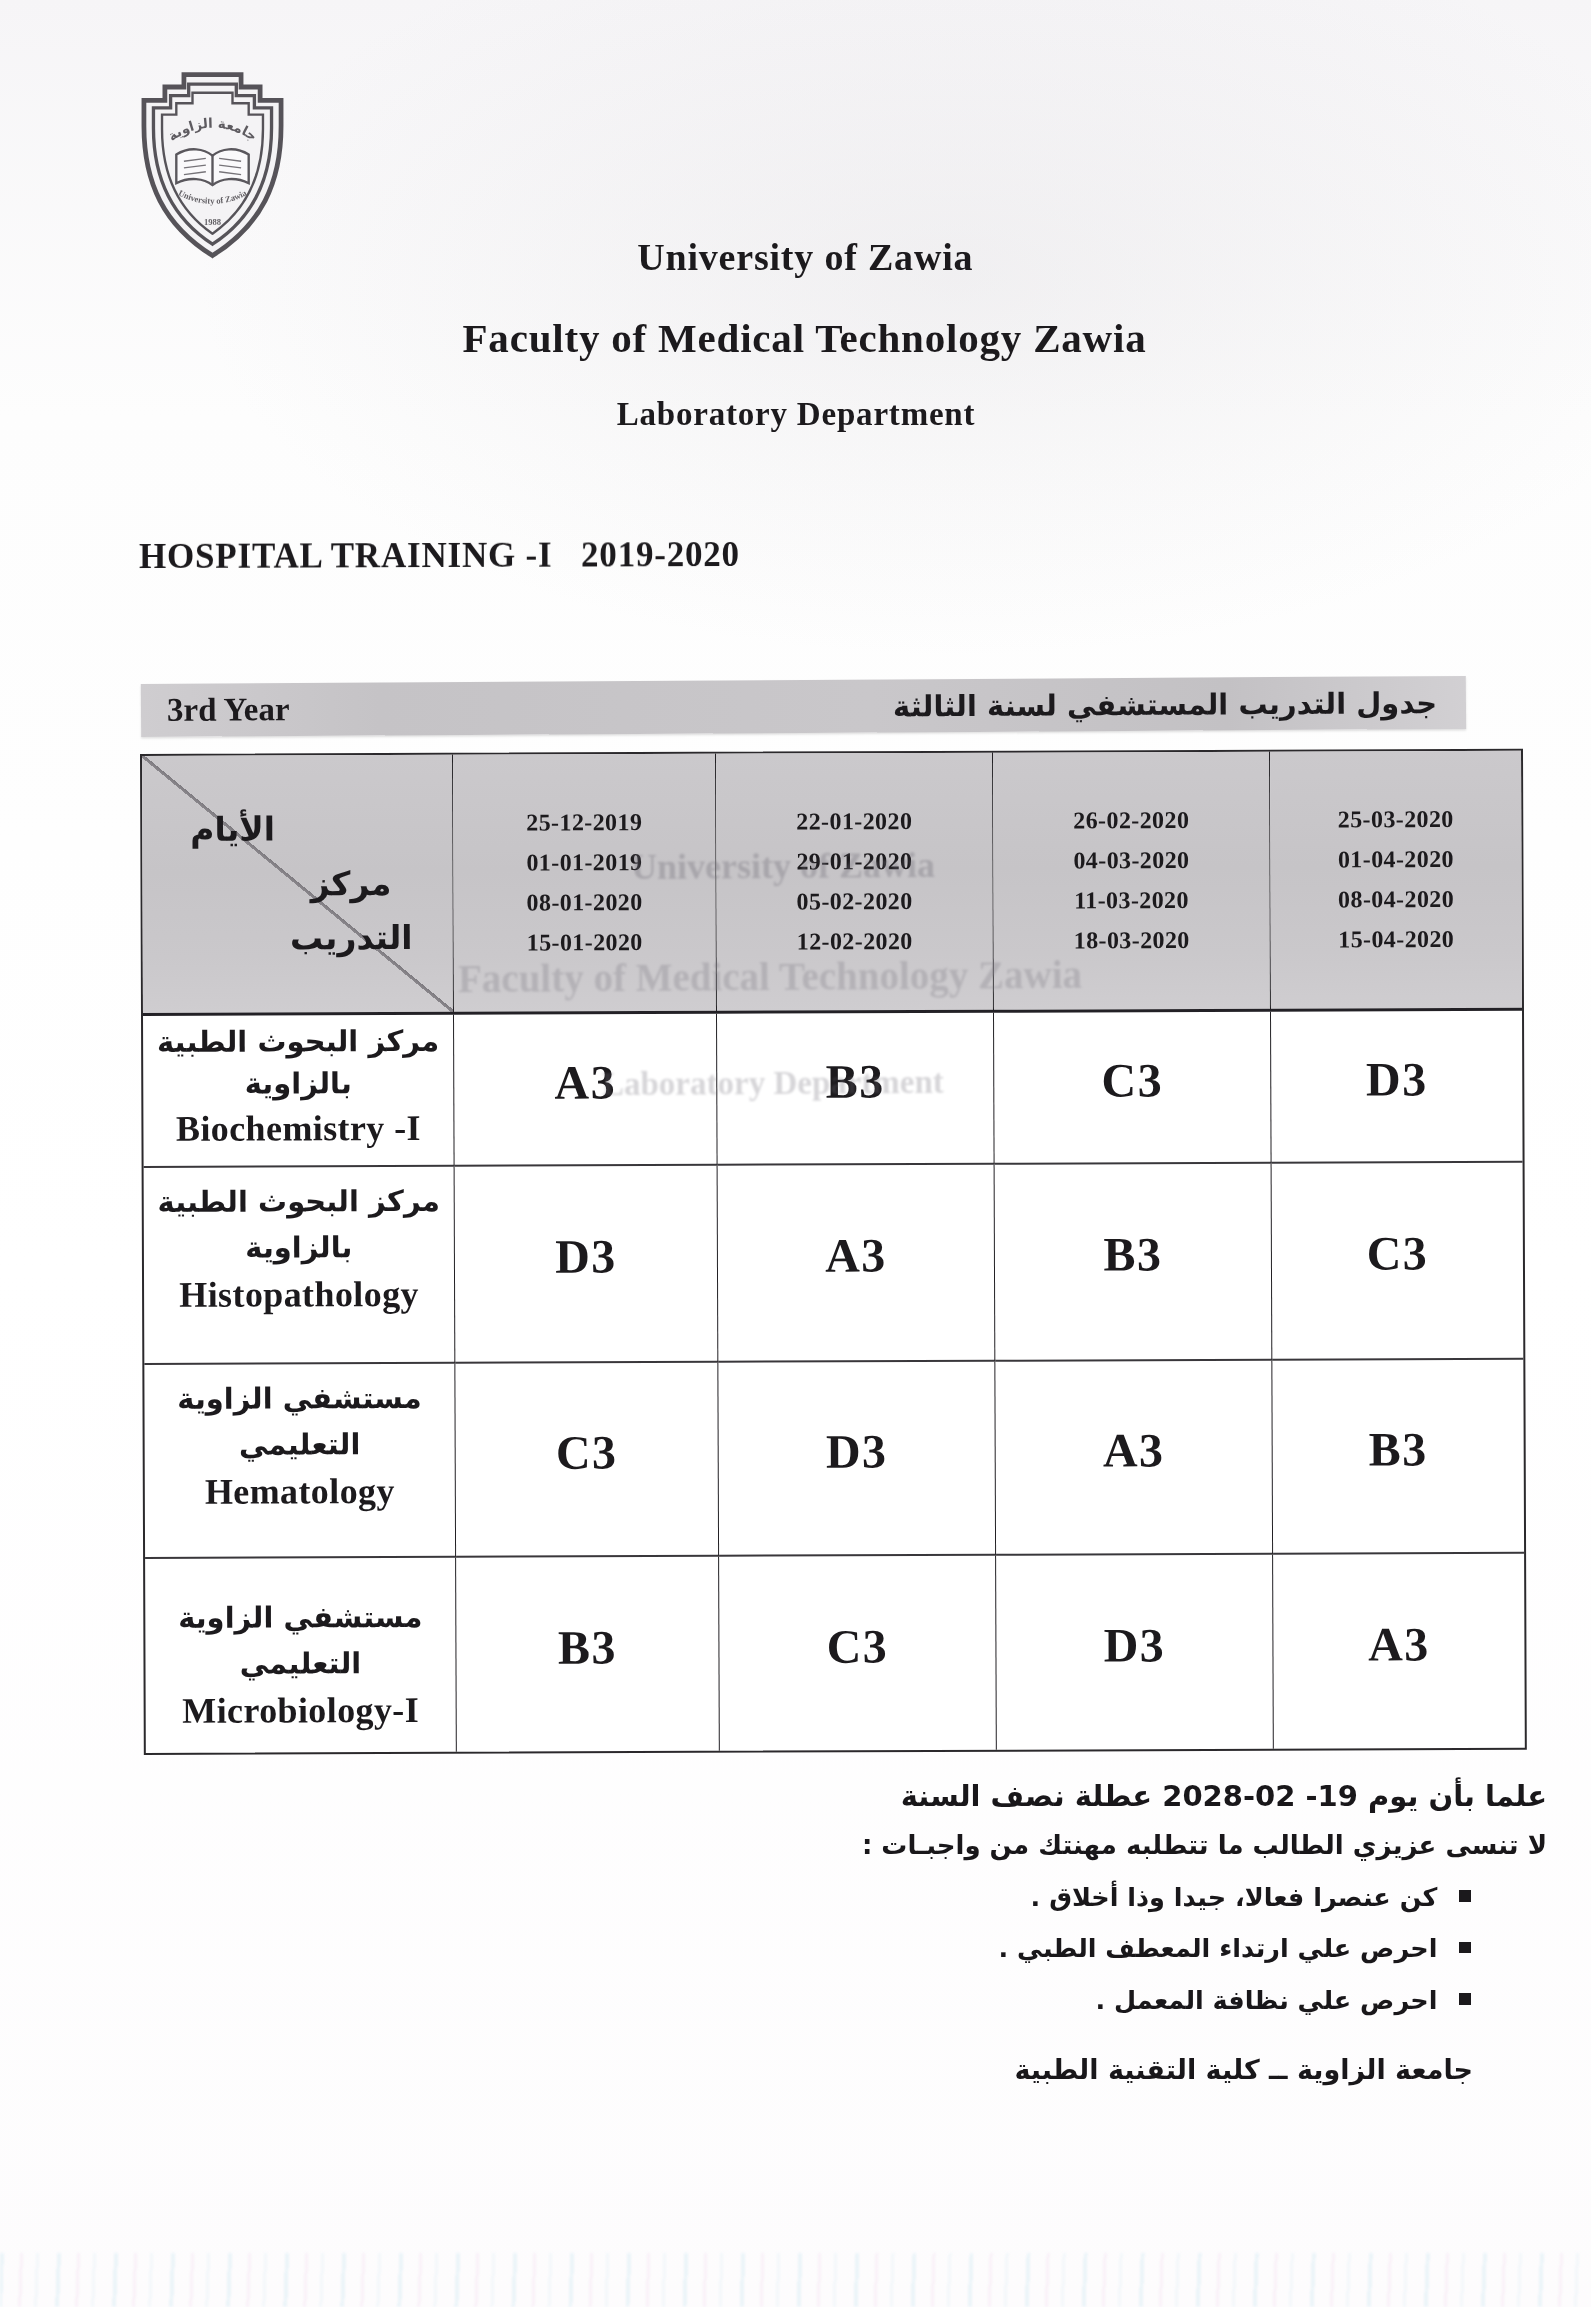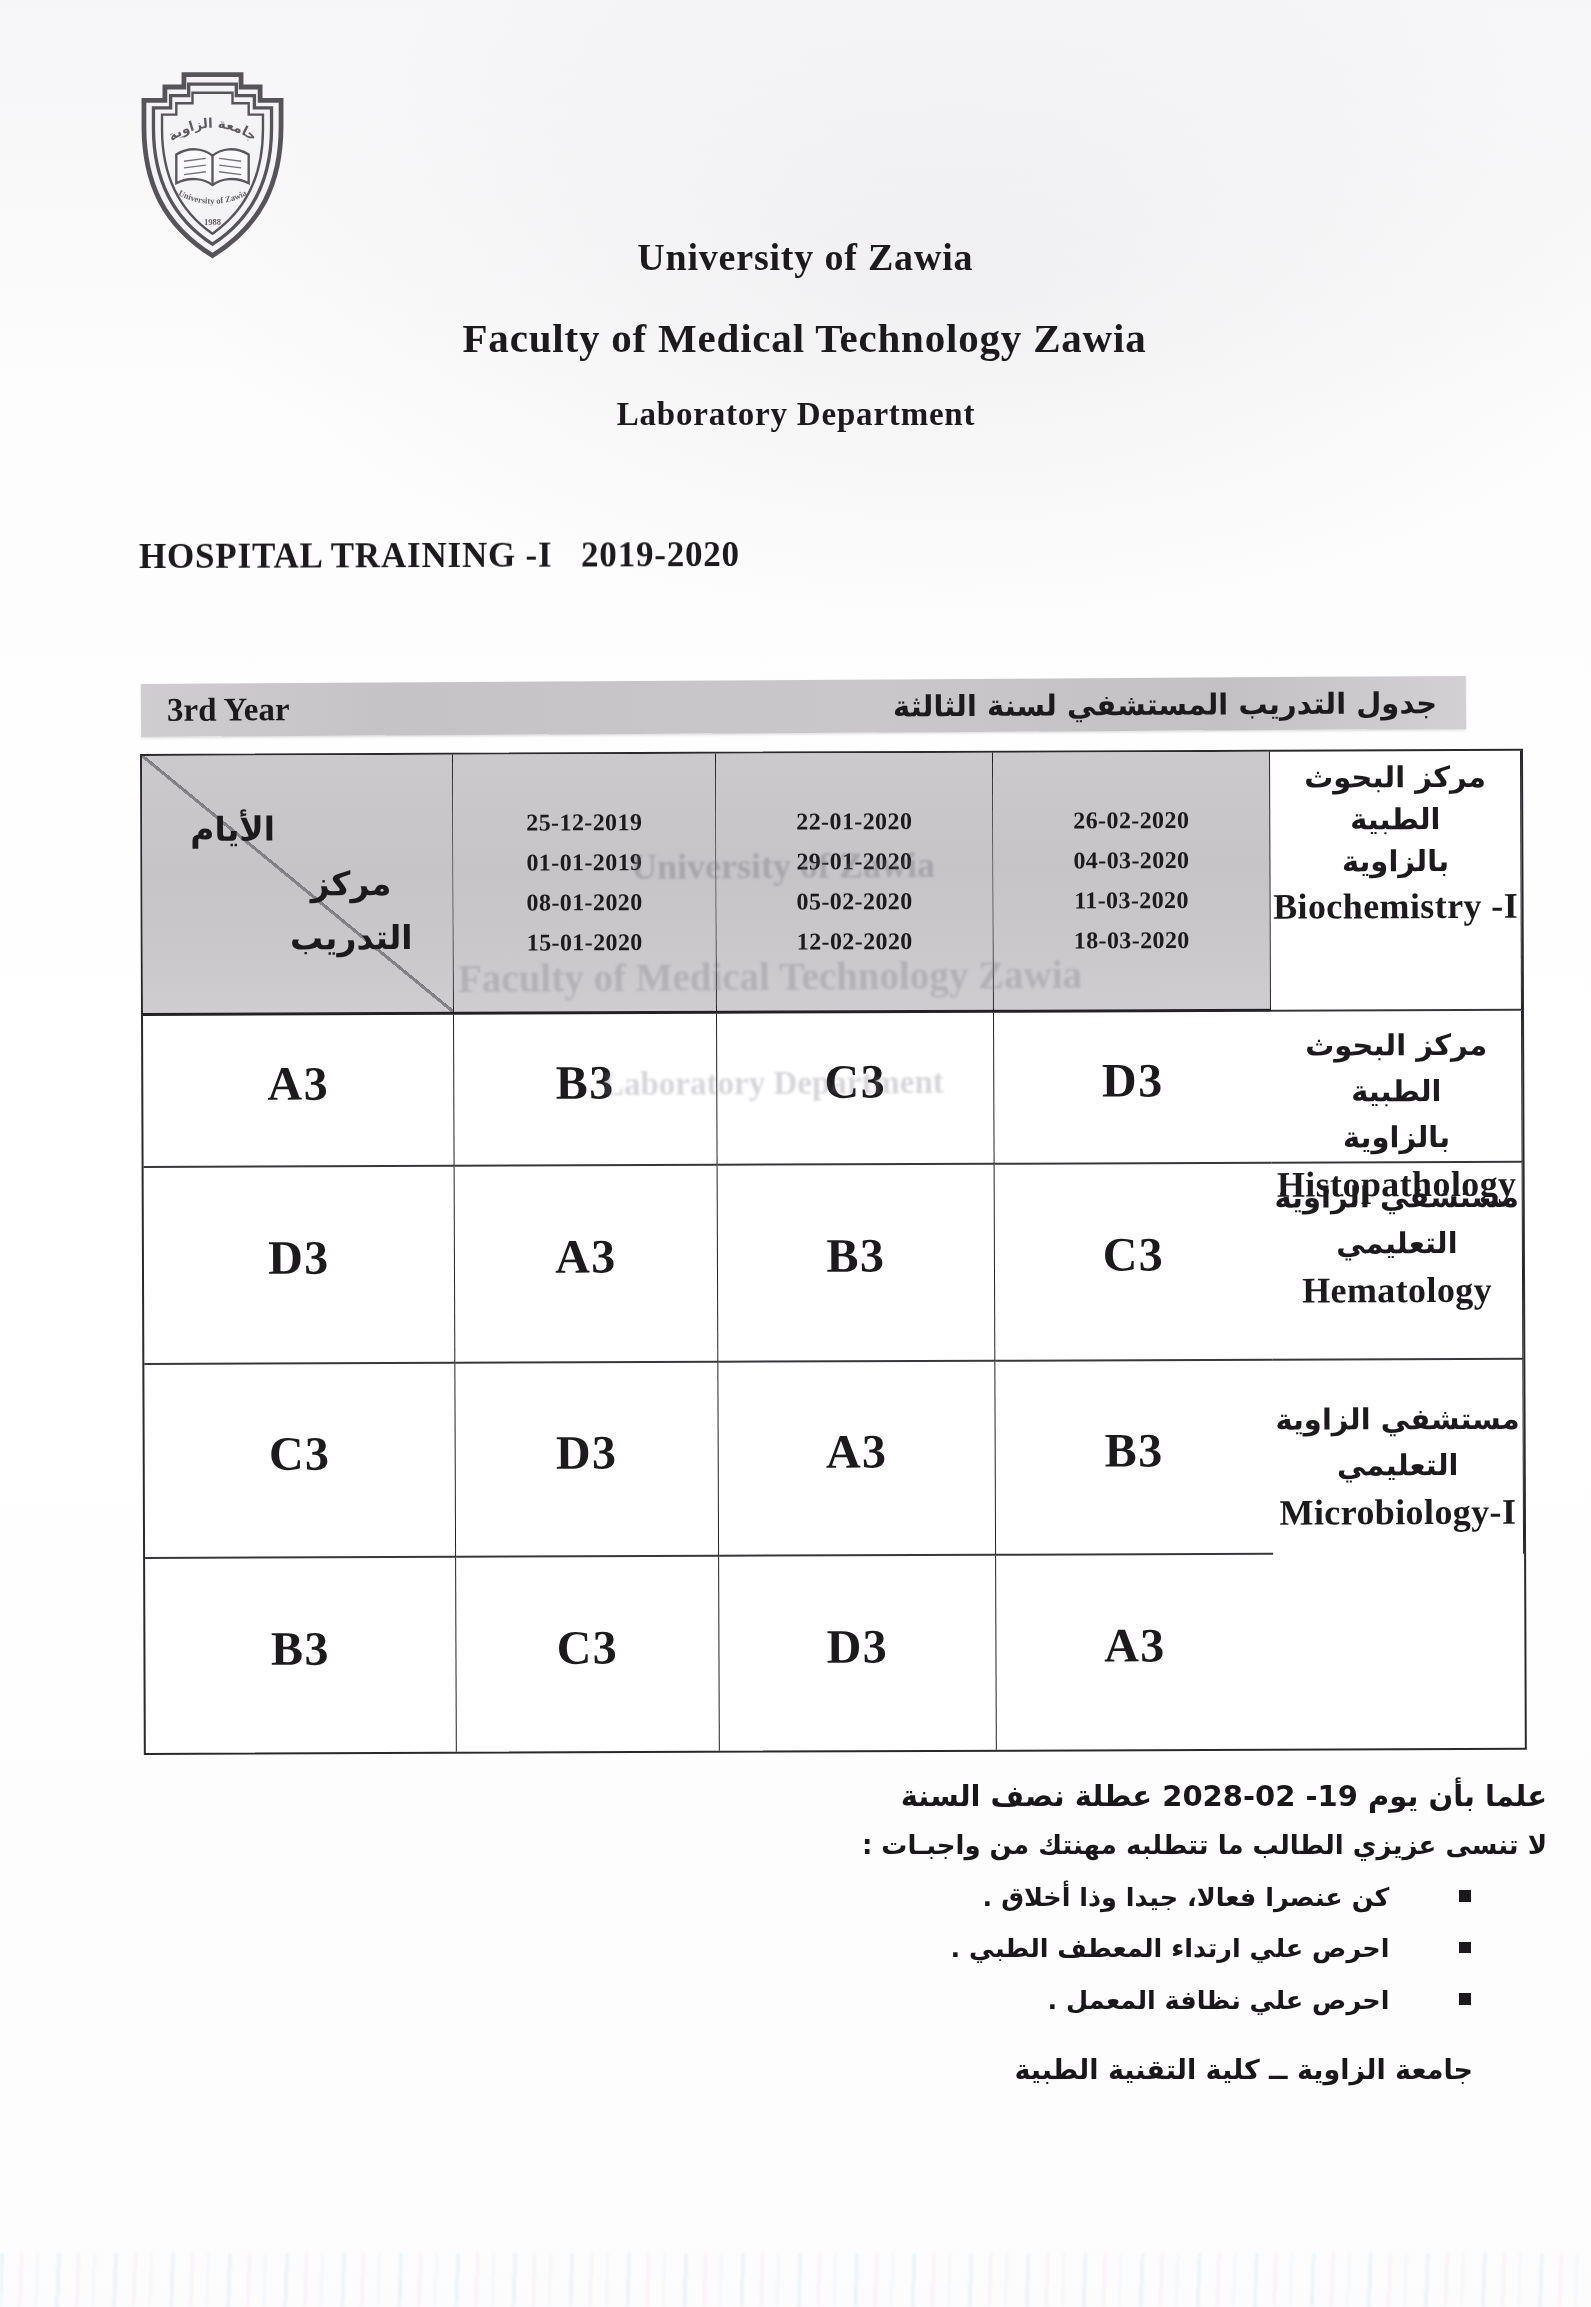--- a/index.html
+++ b/index.html
@@ -68,21 +68,21 @@
   .ghost{color:#6f6c76;font-weight:bold;pointer-events:none;filter:blur(1.1px);white-space:nowrap;z-index:5;}
   .g1{left:631px;top:845px;font-size:36px;opacity:.34;transform:rotate(-.4deg);}
   .g2{left:458px;top:954px;font-size:39px;opacity:.26;transform:rotate(-.4deg);}
   .g3{left:602px;top:1065px;font-size:33px;opacity:.28;transform:rotate(-.4deg);}
   
   .notes{right:45px;top:1779px;width:782px;direction:rtl;text-align:right;
     font-family:"DejaVu Sans",sans-serif;font-weight:bold;color:#19171a;}
   .n1{font-size:29px;margin-bottom:17px;}
   .n2{font-size:26px;margin-bottom:18.6px;}
   .bullets{padding-right:76px;}
-  .b-line{display:flex;align-items:flex-start;margin-bottom:15.5px;font-size:25.5px;line-height:36px;gap:48px;}
+  .b-line{display:flex;align-items:flex-start;margin-bottom:15.5px;font-size:25.5px;line-height:36px;}
   .b-mark{width:11.6px;height:11.6px;background:#1b191c;display:inline-block;margin-top:11.6px;margin-left:22px;flex:0 0 auto;}
   .n-footer{margin-top:36px;margin-right:74px;font-size:27px;}
   
   .noise{
     left:0;right:0;bottom:0;height:54px;opacity:.55;filter:blur(0.8px);
     background:
       repeating-linear-gradient(92deg,
         rgba(150,210,230,.30) 0 3.9px, rgba(255,255,255,0) 3.9px 20px,
         rgba(225,180,220,.28) 20px 23px, rgba(255,255,255,0) 23px 36px,
         rgba(170,215,235,.22) 36px 39px, rgba(255,255,255,0) 39px 57px);
@@ -159,20 +159,26 @@
       <div>29-01-2020</div>
       <div>05-02-2020</div>
       <div>12-02-2020</div>
     </div>
     <div class="cell th">
       <div>26-02-2020</div>
       <div>04-03-2020</div>
       <div>11-03-2020</div>
       <div>18-03-2020</div>
     </div>
+    <div class="cell th last-col">
+      <div>25-03-2020</div>
+      <div>01-04-2020</div>
+      <div>08-04-2020</div>
+      <div>15-04-2020</div>
+    </div>
 
     <div class="cell rl pt-sm">
       <span class="ar" style="line-height:42px;">مركز البحوث الطبية</span>
       <span class="ar" style="line-height:42px;">بالزاوية</span>
       <span class="en">Biochemistry -I</span>
     </div>
     <div class="cell val">
         <span>A3</span>
       </div>
     <div class="cell val">

